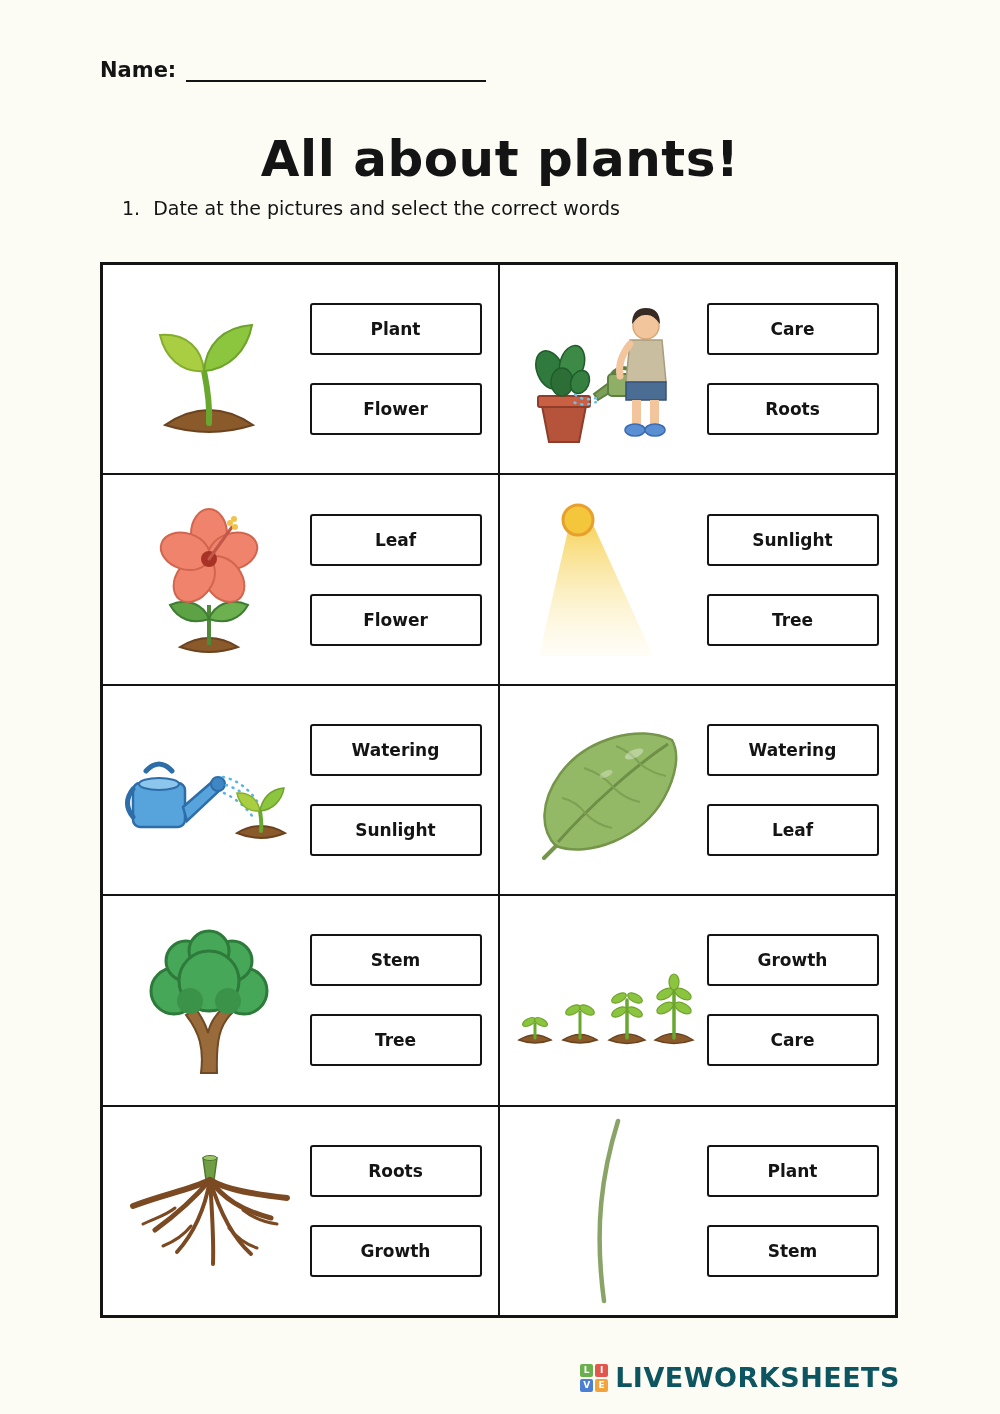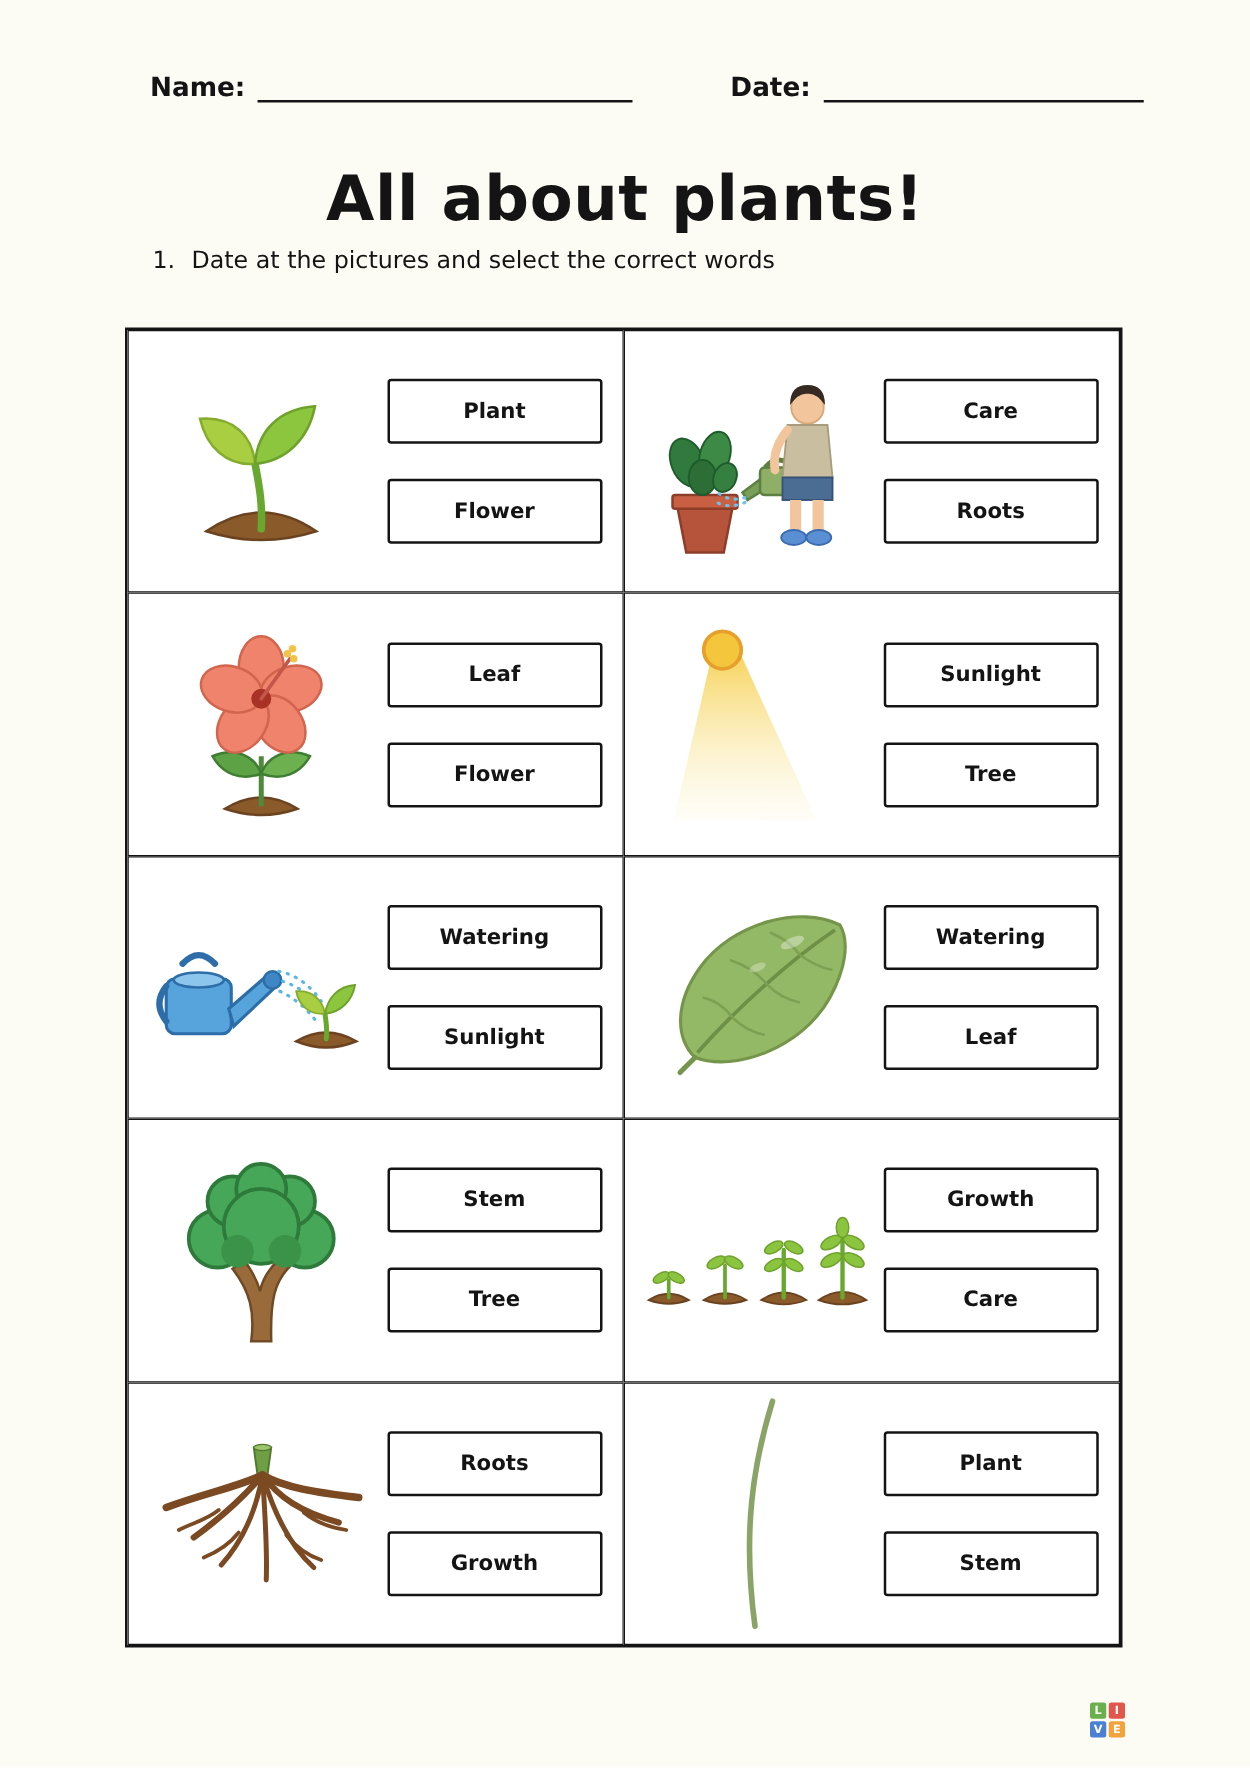--- a/index.html
+++ b/index.html
@@ -8,21 +8,21 @@
     height:1414px;
     position:relative;
     background:#fcfcf5;
     font-family:"DejaVu Sans", "Liberation Sans", sans-serif;
     color:#141414;
     overflow:hidden;
   }
 
   
   .header { position:absolute; top:58px; left:100px; width:800px; display:flex; align-items:flex-end; font-size:21px; font-weight:600; }
-  .field-group { display:flex; align-items:flex-end;margin-left:20px; }
+  .field-group { display:flex; align-items:flex-end; }
   .write-line { display:inline-block; border-bottom:2px solid #141414; height:24px; }
   .name-line { width:300px; margin-left:10px; }
   .date-group { margin-left:78px; }
   .date-line { width:256px; margin-left:10px; }
 
   
   .title { position:absolute; top:118px; left:0; width:100%; text-align:center; font-size:50px; font-weight:800; letter-spacing:0.5px;margin-top:12px; }
   .instruction { position:absolute; top:197px; left:122px; font-size:19px; display:flex; gap:13px; }
 
   
@@ -46,24 +46,20 @@
   .logo-sq { color:#fff; font-size:9px; font-weight:700; display:flex; align-items:center; justify-content:center; border-radius:2px; }
   .logo-text { font-size:27px; font-weight:800; letter-spacing:0.5px; }
 </style>
 </head>
 <body>
 
 <div class="header">
   <div class="field-group">
     <span>Name:</span>
     <span class="write-line name-line"></span>
-  </div>
-  <div class="field-group date-group">
-    <span>Date:</span>
-    <span class="write-line date-line"></span>
   </div>
 </div>
 
 <div class="title">All about plants!</div>
 <div class="instruction">
   <span>1.</span>
   <span>Date at the pictures and select the correct words</span>
 </div>
 
 <div class="grid">
@@ -316,13 +312,14 @@
 
 </div>
 
 <div class="footer">
   <div class="logo-grid">
     <span class="logo-sq" style="background-color: rgb(106, 176, 76);">L</span>
     <span class="logo-sq" style="background-color: rgb(226, 87, 76);">I</span>
     <span class="logo-sq" style="background-color: rgb(74, 127, 212);">V</span>
     <span class="logo-sq" style="background-color: rgb(242, 163, 60);">E</span>
   </div>
+  <span class="logo-text" style="color: rgb(13, 85, 96);">LIVEWORKSHEETS</span>
 </div>
 
 </body></html>

